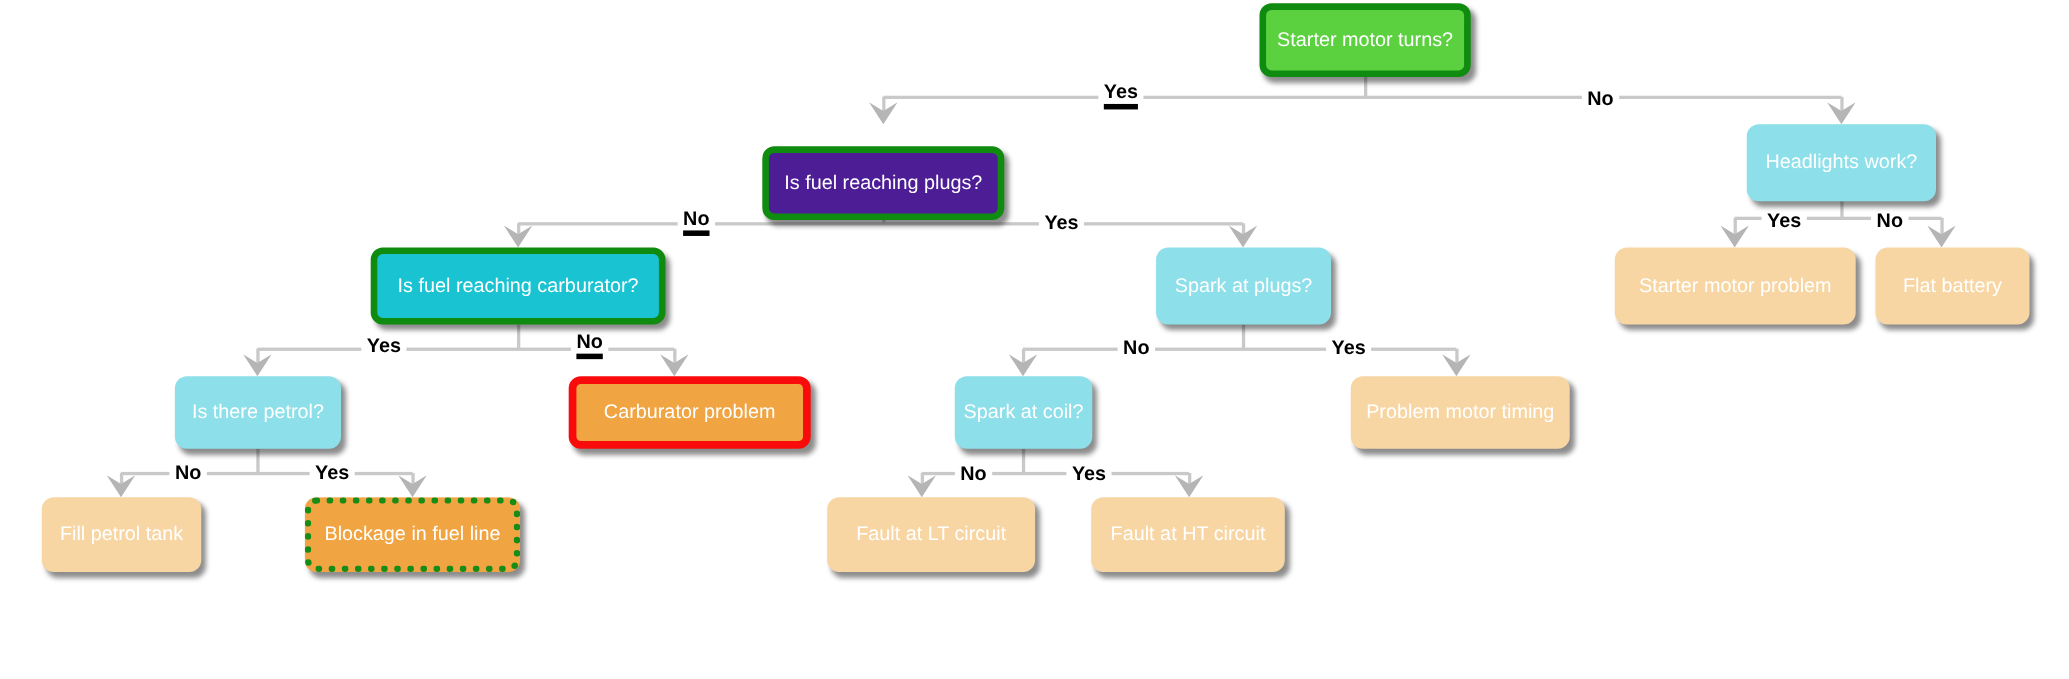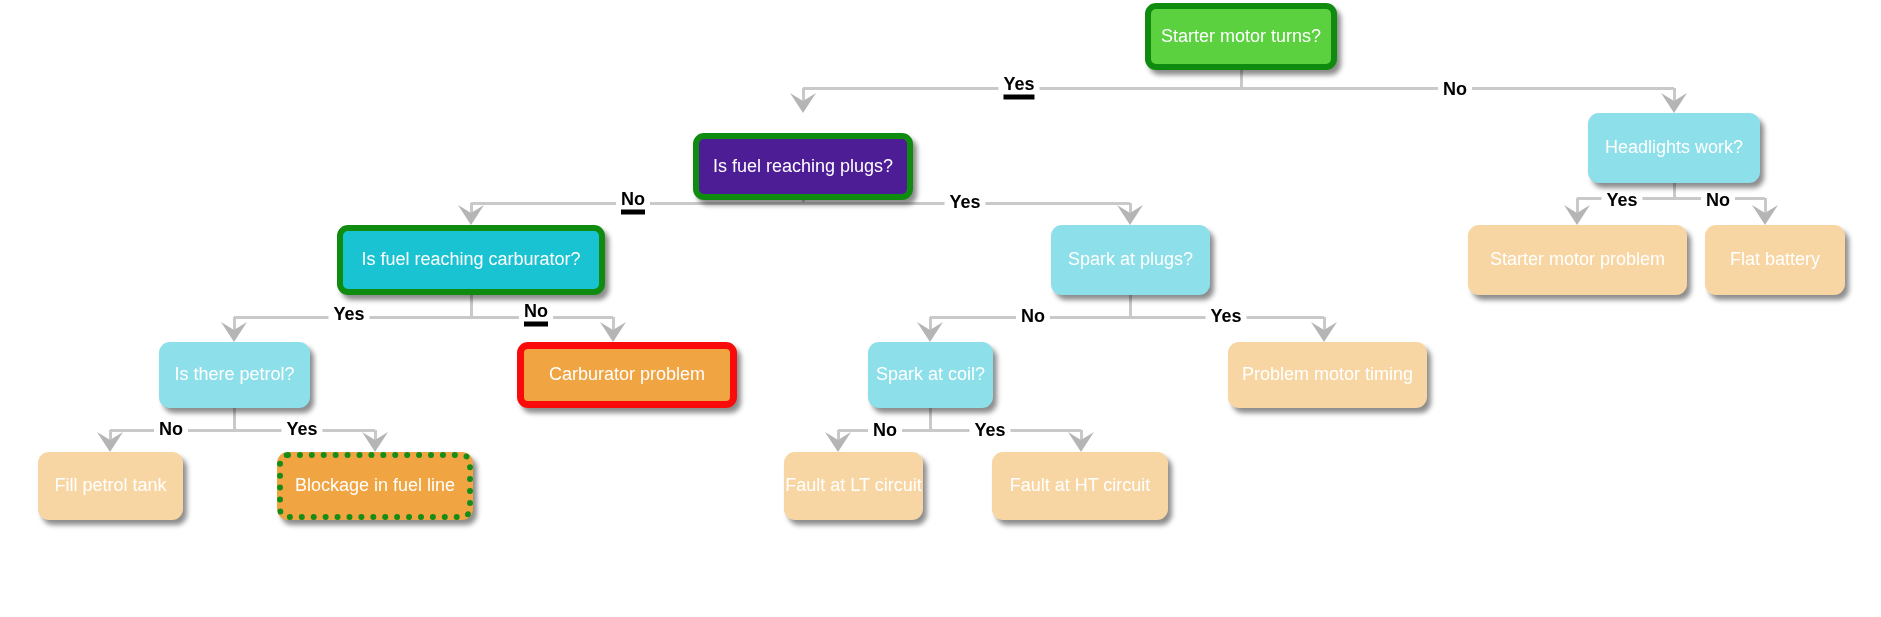--- a/index.html
+++ b/index.html
@@ -147,19 +147,19 @@
     </div>
     <div class="node" style="left: 1228px; top: 342px; width: 199px; height: 66px; background: rgb(248, 214, 164); color: rgb(255, 255, 255);">
       <span>Problem motor timing</span>
     </div>
     <div class="node" style="left: 38px; top: 452px; width: 145px; height: 68px; background: rgb(248, 214, 164); color: rgb(255, 255, 255);">
       <span>Fill petrol tank</span>
     </div>
     <div class="node" style="left: 277px; top: 452px; width: 196px; height: 68px; background: rgb(240, 164, 66); color: rgb(255, 255, 255); border: 6px dotted rgb(23, 140, 23);">
       <span>Blockage in fuel line</span>
     </div>
-    <div class="node" style="left: 752px; top: 452px; width: 139px; height: 68px; background: rgb(248, 214, 164); color: rgb(255, 255, 255); margin-left: 32px;">
+    <div class="node" style="left: 752px; top: 452px; width: 189px; height: 68px; background: rgb(248, 214, 164); color: rgb(255, 255, 255);">
       <span>Fault at LT circuit</span>
     </div>
     <div class="node" style="left: 992px; top: 452px; width: 176px; height: 68px; background: rgb(248, 214, 164); color: rgb(255, 255, 255);">
       <span>Fault at HT circuit</span>
     </div>
   </div>
 
 </body></html>

